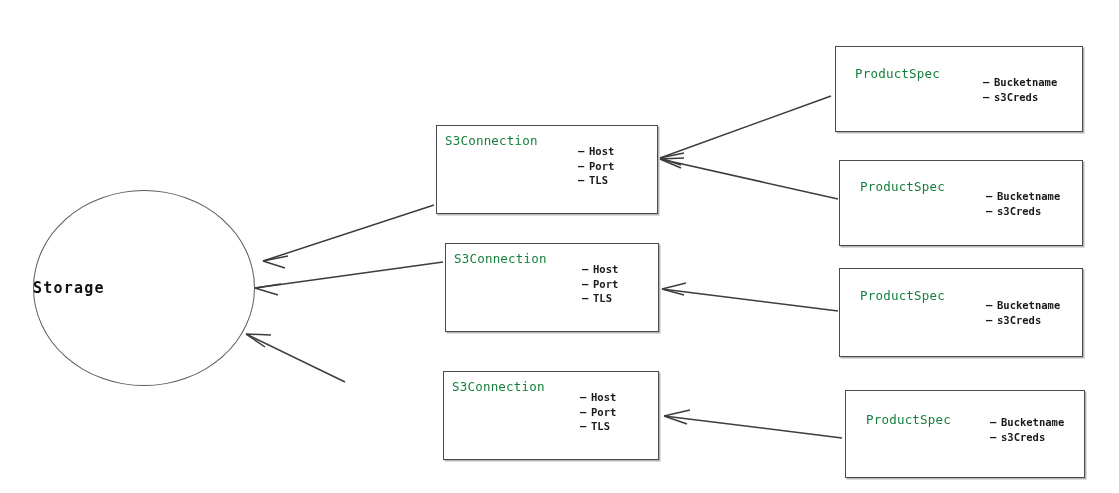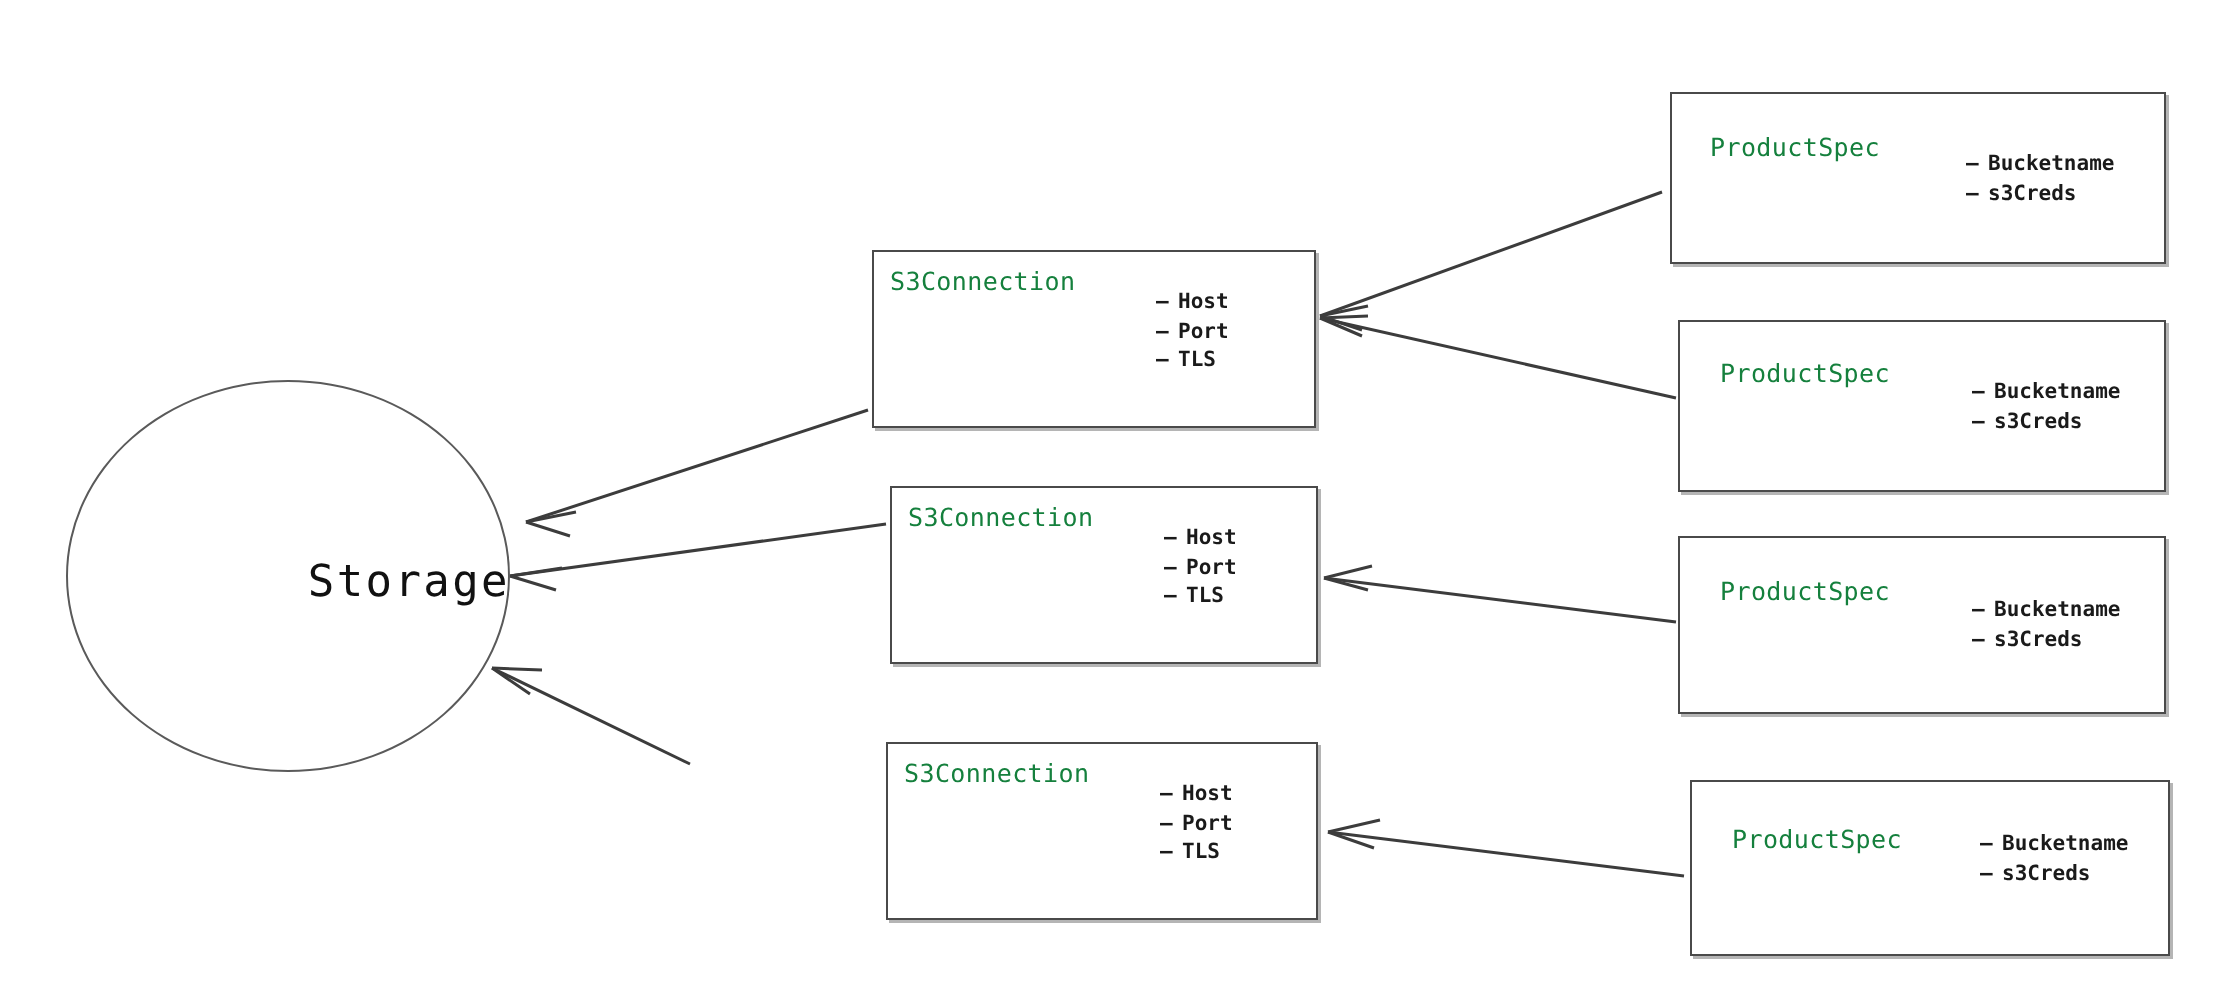--- a/index.html
+++ b/index.html
@@ -49,26 +49,26 @@
   .attr-dash { display: inline-block; width: 11px; }
   .circle-node {
     position: absolute;
     box-sizing: border-box;
     border: 1.6px solid #5a5a5a;
     border-radius: 50%;
     background: #ffffff;
   }
   .circle-label {
     position: absolute;
-    font-size: 22px;
+    font-size: 15px;
     color: #111111;
     letter-spacing: 1.2px;
     white-space: nowrap;
-    text-align: right;
-    font-weight: 400;
+    text-align: left;
+    font-weight: 700;
   }
 </style>
 </head>
 <body>
 
 <div id="canvas">
 
   <svg id="wires" viewBox="0 0 1119 493" xmlns="http://www.w3.org/2000/svg">
 
     <g>

